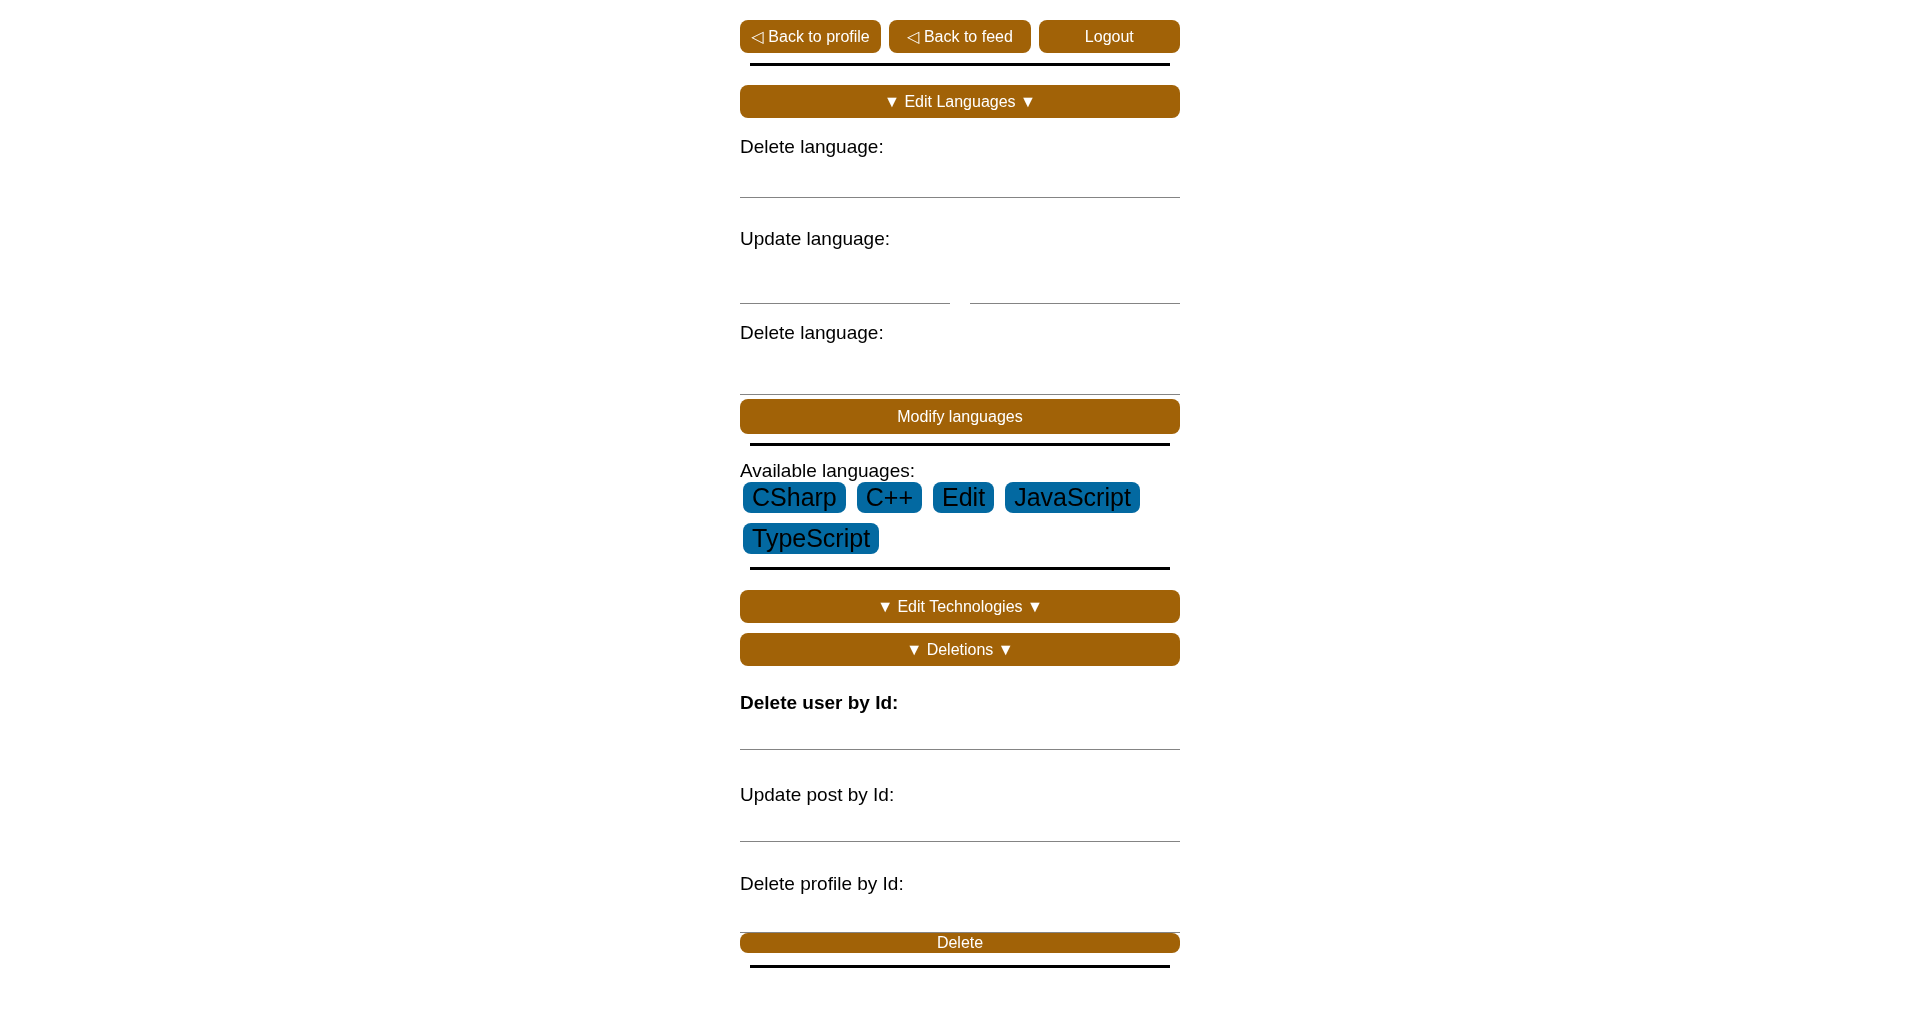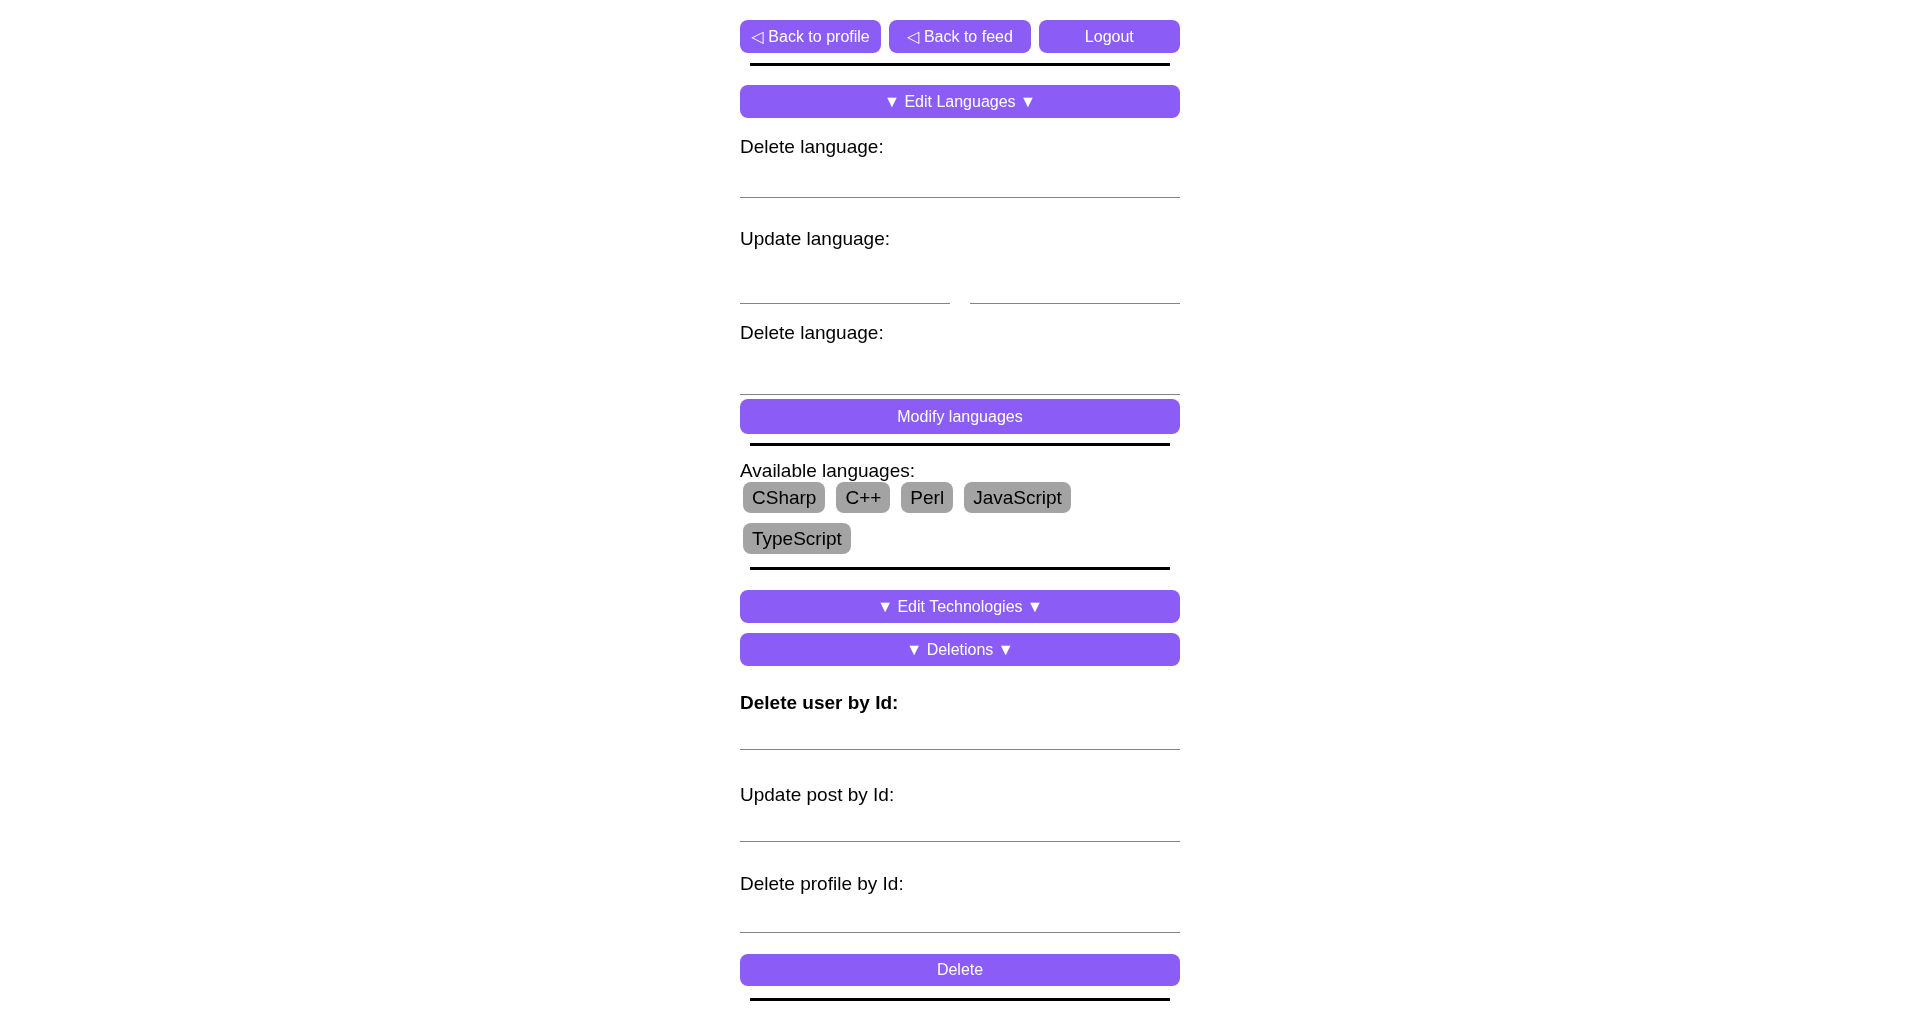--- a/index.html
+++ b/index.html
@@ -16,21 +16,21 @@
     overflow: hidden;
   }
   .column {
     width: 440px;
     margin: 0 auto;
     padding-top: 20px;
   }
 
   
   .btn {
-    background: #8b5cf6;
+    background: #a16207;
     color: #ffffff;
     border: none;
     border-radius: 8px;
     font-family: inherit;
     font-size: 16px;
     height: 33px;
     cursor: pointer;
     display: block;
     text-align: center;
   }
@@ -79,25 +79,25 @@
 
   
   .tags {
     display: flex;
     flex-wrap: wrap;
     column-gap: 11px;
     row-gap: 10px;
     padding-left: 3px;
   }
   .tag {
-    background: #a3a3a3;
+    background: #0369a1;
     color: #000000;
     border-radius: 8px;
     padding: 4px 9px;
-    font-size: 19px;
+    font-size: 25px;
     line-height: 23px;
   }
 
   
   .hr-top            { margin-top: 10px; }
   .toggle-languages  { margin-top: 19px; }
   .create-label      { margin-top: 17px; }
   .create-input      { margin-top: 12px; }
   .update-label      { margin-top: 29px; }
   .update-row        { margin-top: 26px; }
@@ -109,21 +109,21 @@
   .tags              { margin-top: 0px; }
   .hr-tags           { margin-top: 13px; }
   .toggle-tech       { margin-top: 20px; }
   .toggle-deletions  { margin-top: 10px; }
   .del-user-label    { margin-top: 25px; font-weight: bold; }
   .del-user-input    { margin-top: 8px; }
   .del-post-label    { margin-top: 33px; }
   .del-post-input    { margin-top: 8px; }
   .del-comment-label { margin-top: 30px; }
   .del-comment-input { margin-top: 10px; }
-  .delete-btn        { margin-top: 21px; height: 32px; }
+  .delete-btn        { height: 20px; }
   .hr-bottom         { margin-top: 12px; }
 </style>
 </head>
 <body>
 
 <div class="page">
   <div class="column">
 
     <div class="top-row">
       <button class="btn">
@@ -160,21 +160,21 @@
     <input class="line-input delete-lang-input" type="text" value="" style="">
 
     <button class="btn block-btn modify-btn">Modify languages</button>
 
     <hr class="divider hr-modify">
 
     <div class="field-label available-label">Available languages:</div>
     <div class="tags">
         <span class="tag">CSharp</span>
         <span class="tag">C++</span>
-        <span class="tag">Perl</span>
+        <span class="tag">Edit</span>
         <span class="tag">JavaScript</span>
         <span class="tag">TypeScript</span>
       </div>
 
     <hr class="divider hr-tags">
 
     <button class="btn block-btn toggle-tech">
       <span>▼</span>
       <span>Edit Technologies</span>
       <span>▼</span>

